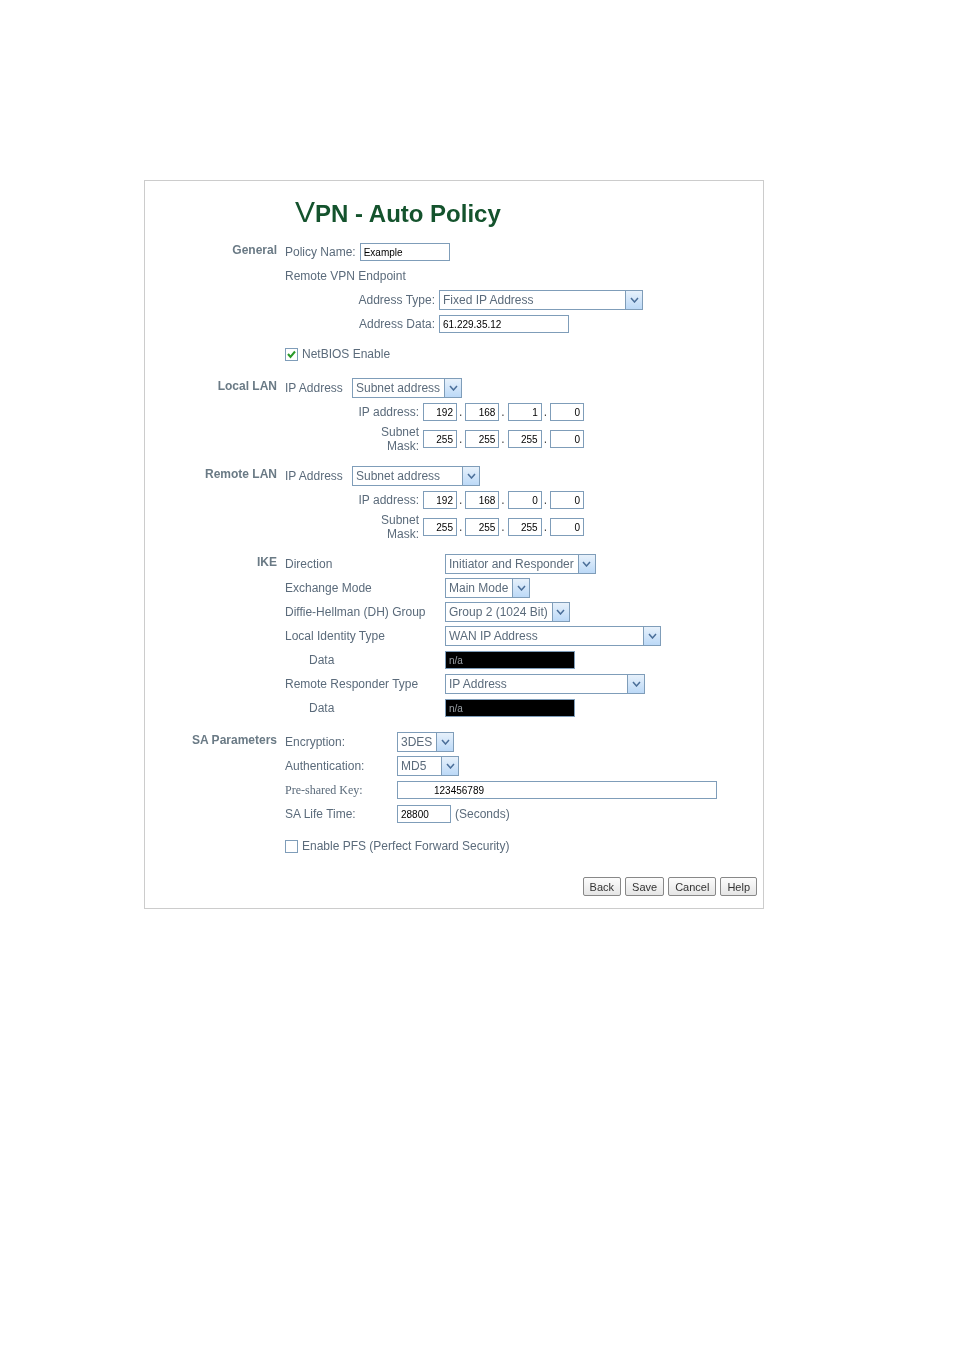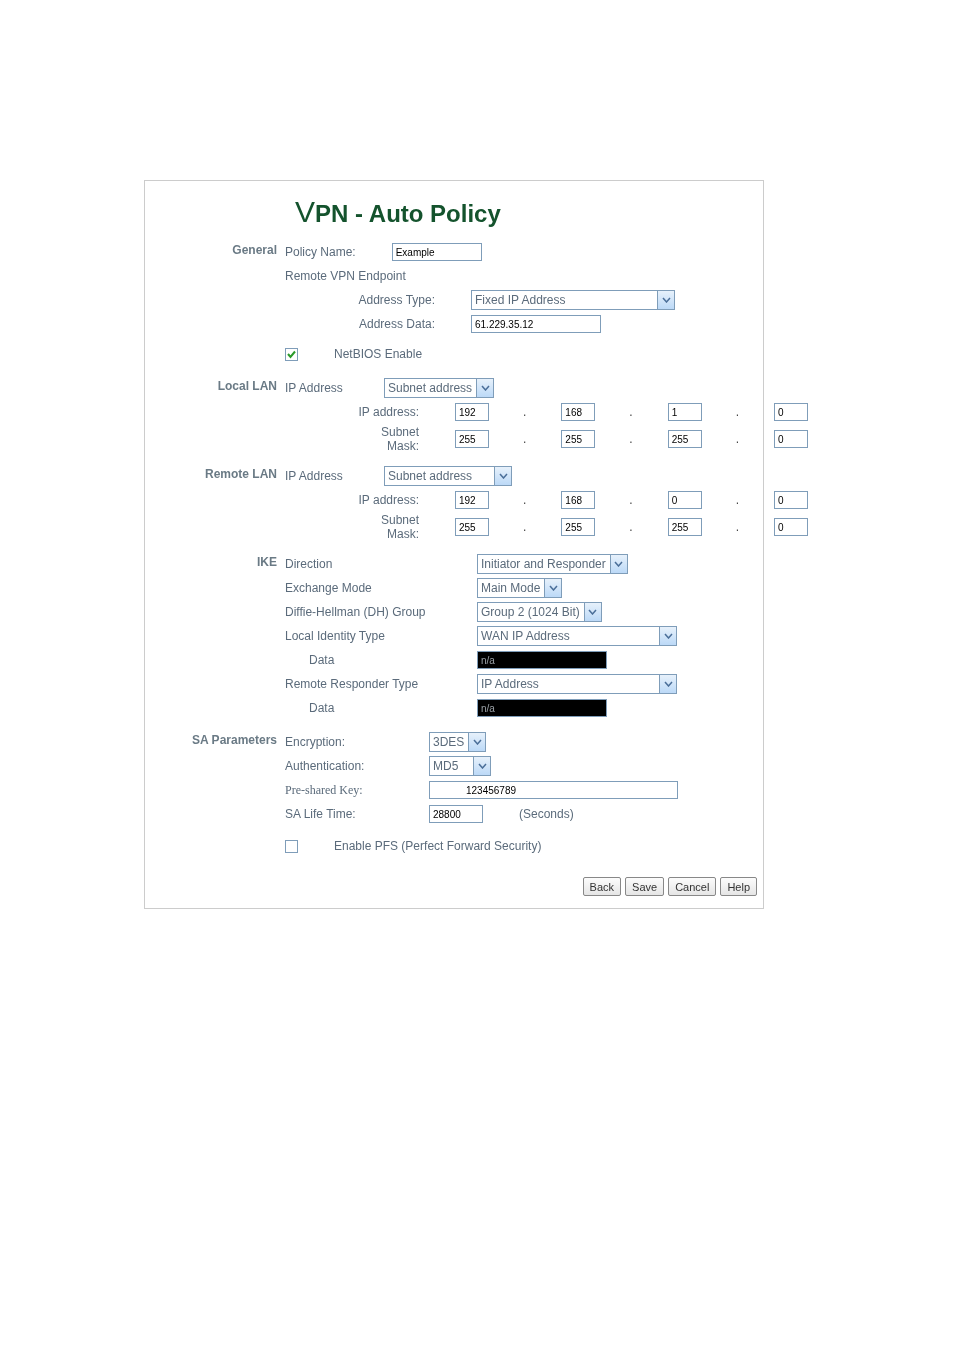--- a/index.html
+++ b/index.html
@@ -53,39 +53,38 @@
       flex: 1;
       padding-bottom: 8px;
     }
     .line {
       display: flex;
       align-items: center;
       margin: 2px 0;
       color: #5b6b7b;
       font-size: 12px;
       min-height: 22px;
-      gap: 32px;
     }
     .lbl {
       display: inline-block;
       font-size: 12px;
       color: #5b6b7b;
     }
     .lbl-160 { width: 160px; }
     .indent-68 { padding-left: 68px; }
     input.text {
       border: 1px solid #7f9db9;
       font-size: 10px;
       padding: 1px 3px;
       height: 18px;
       background: #fff;
     }
     input.text.small { width: 90px; }
-    input.text.wide { width: 249px; padding-left: 36px; }
-    input.text.octet { width: 34px; text-align: left; }
+    input.text.wide { width: 320px; padding-left: 36px; }
+    input.text.octet { width: 34px; text-align: right; }
     input.text.life { width: 54px; }
     input.text.disabled {
       color: #9aa0a6;
       background: #000000;
     }
     .select {
       display: inline-flex;
       align-items: center;
       border: 1px solid #7f9db9;
       height: 20px;
@@ -285,21 +284,21 @@
           <span class="sel-text">Group 2 (1024 Bit)</span>
           <span class="select-arrow">
             <svg width="9" height="6">
                 <path d="M1 1 L4.5 5 L8 1" stroke="#4b6f99" stroke-width="1.5" fill="none"></path>
               </svg>
           </span>
         </div>
       </div>
       <div class="line">
         <span class="lbl lbl-160">Local Identity Type</span>
-        <div class="select" style="width:200px;">
+        <div class="select" style="width:216px;">
           <span class="sel-text" style="flex:1;">WAN IP Address</span>
           <span class="select-arrow">
             <svg width="9" height="6">
                 <path d="M1 1 L4.5 5 L8 1" stroke="#4b6f99" stroke-width="1.5" fill="none"></path>
               </svg>
           </span>
         </div>
       </div>
       <div class="line">
         <span class="lbl lbl-160" style="padding-left:24px;">Data</span>

